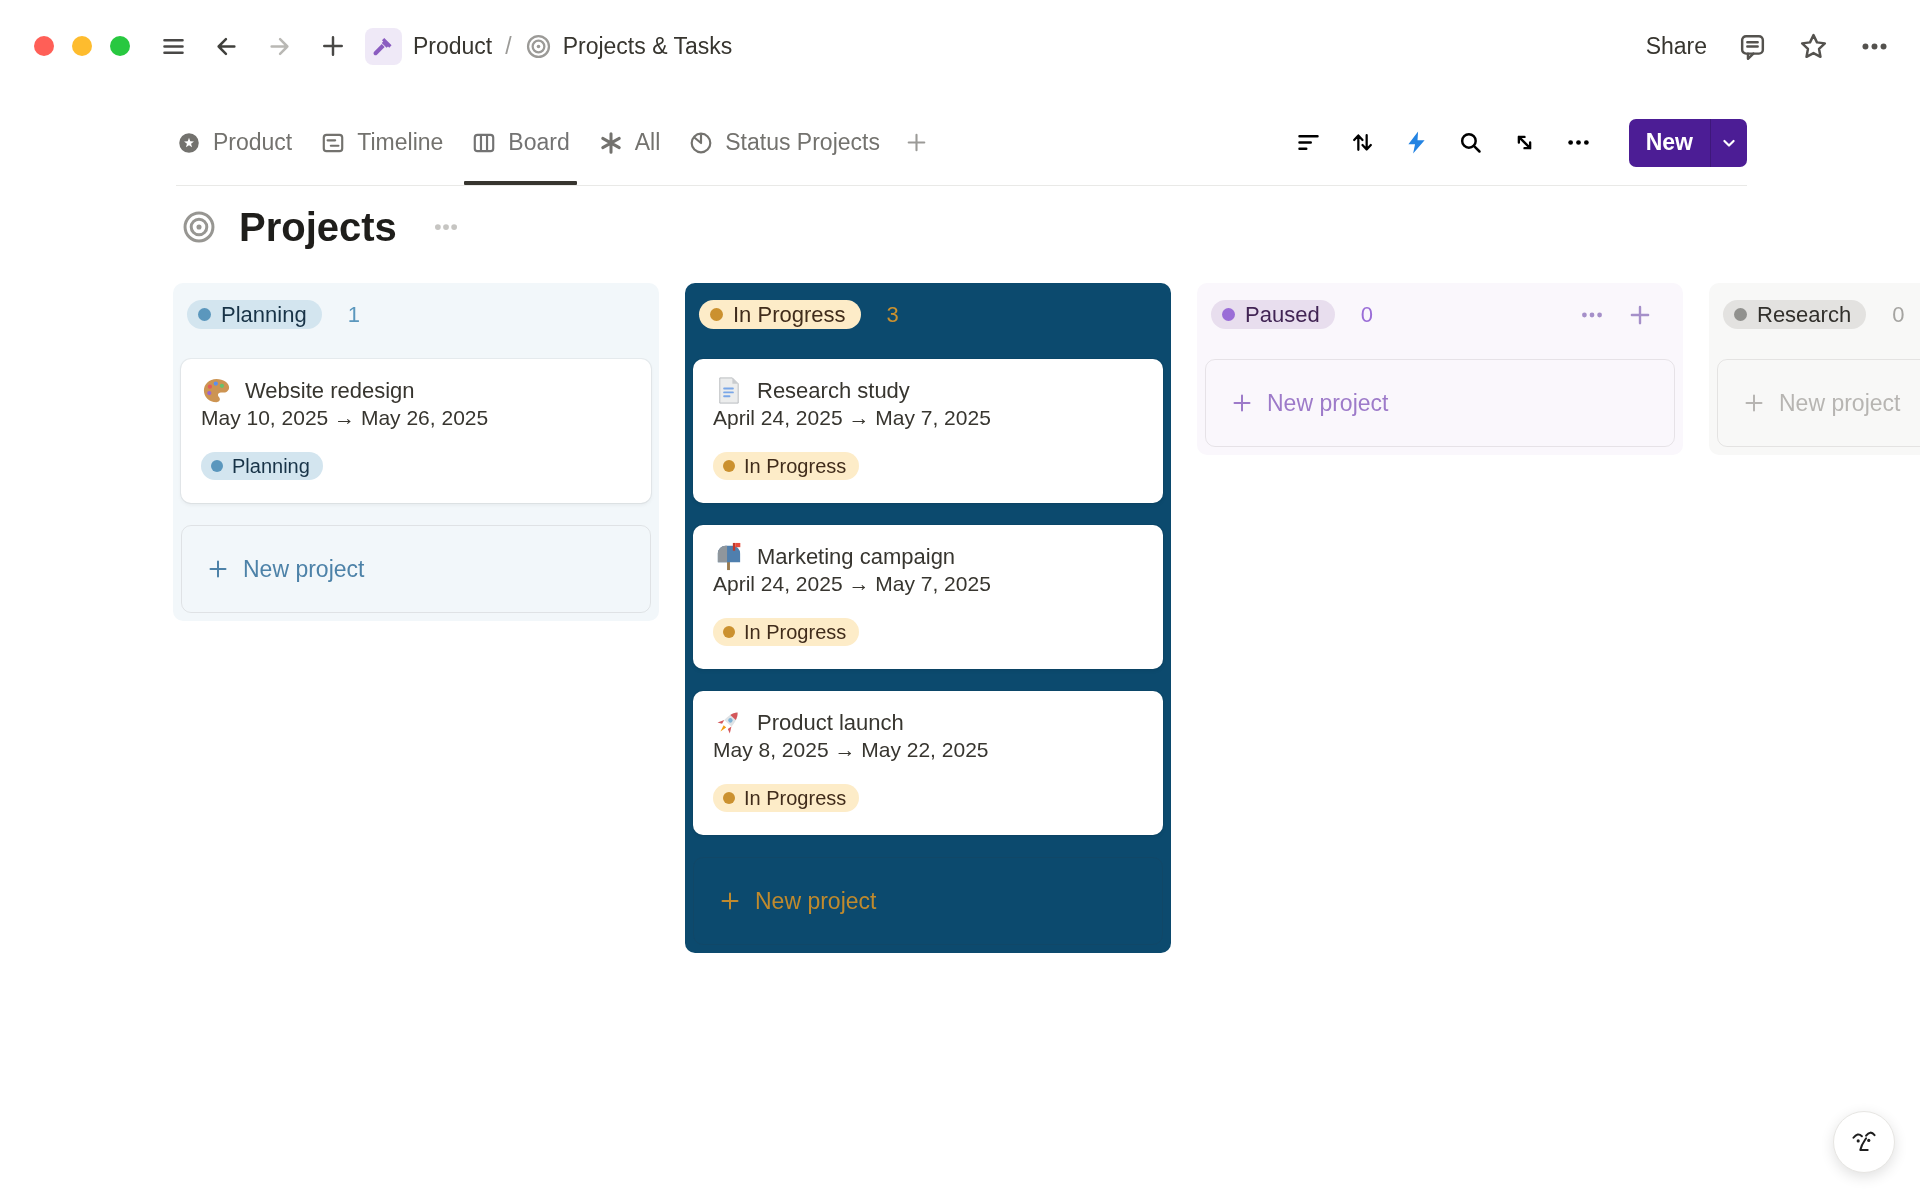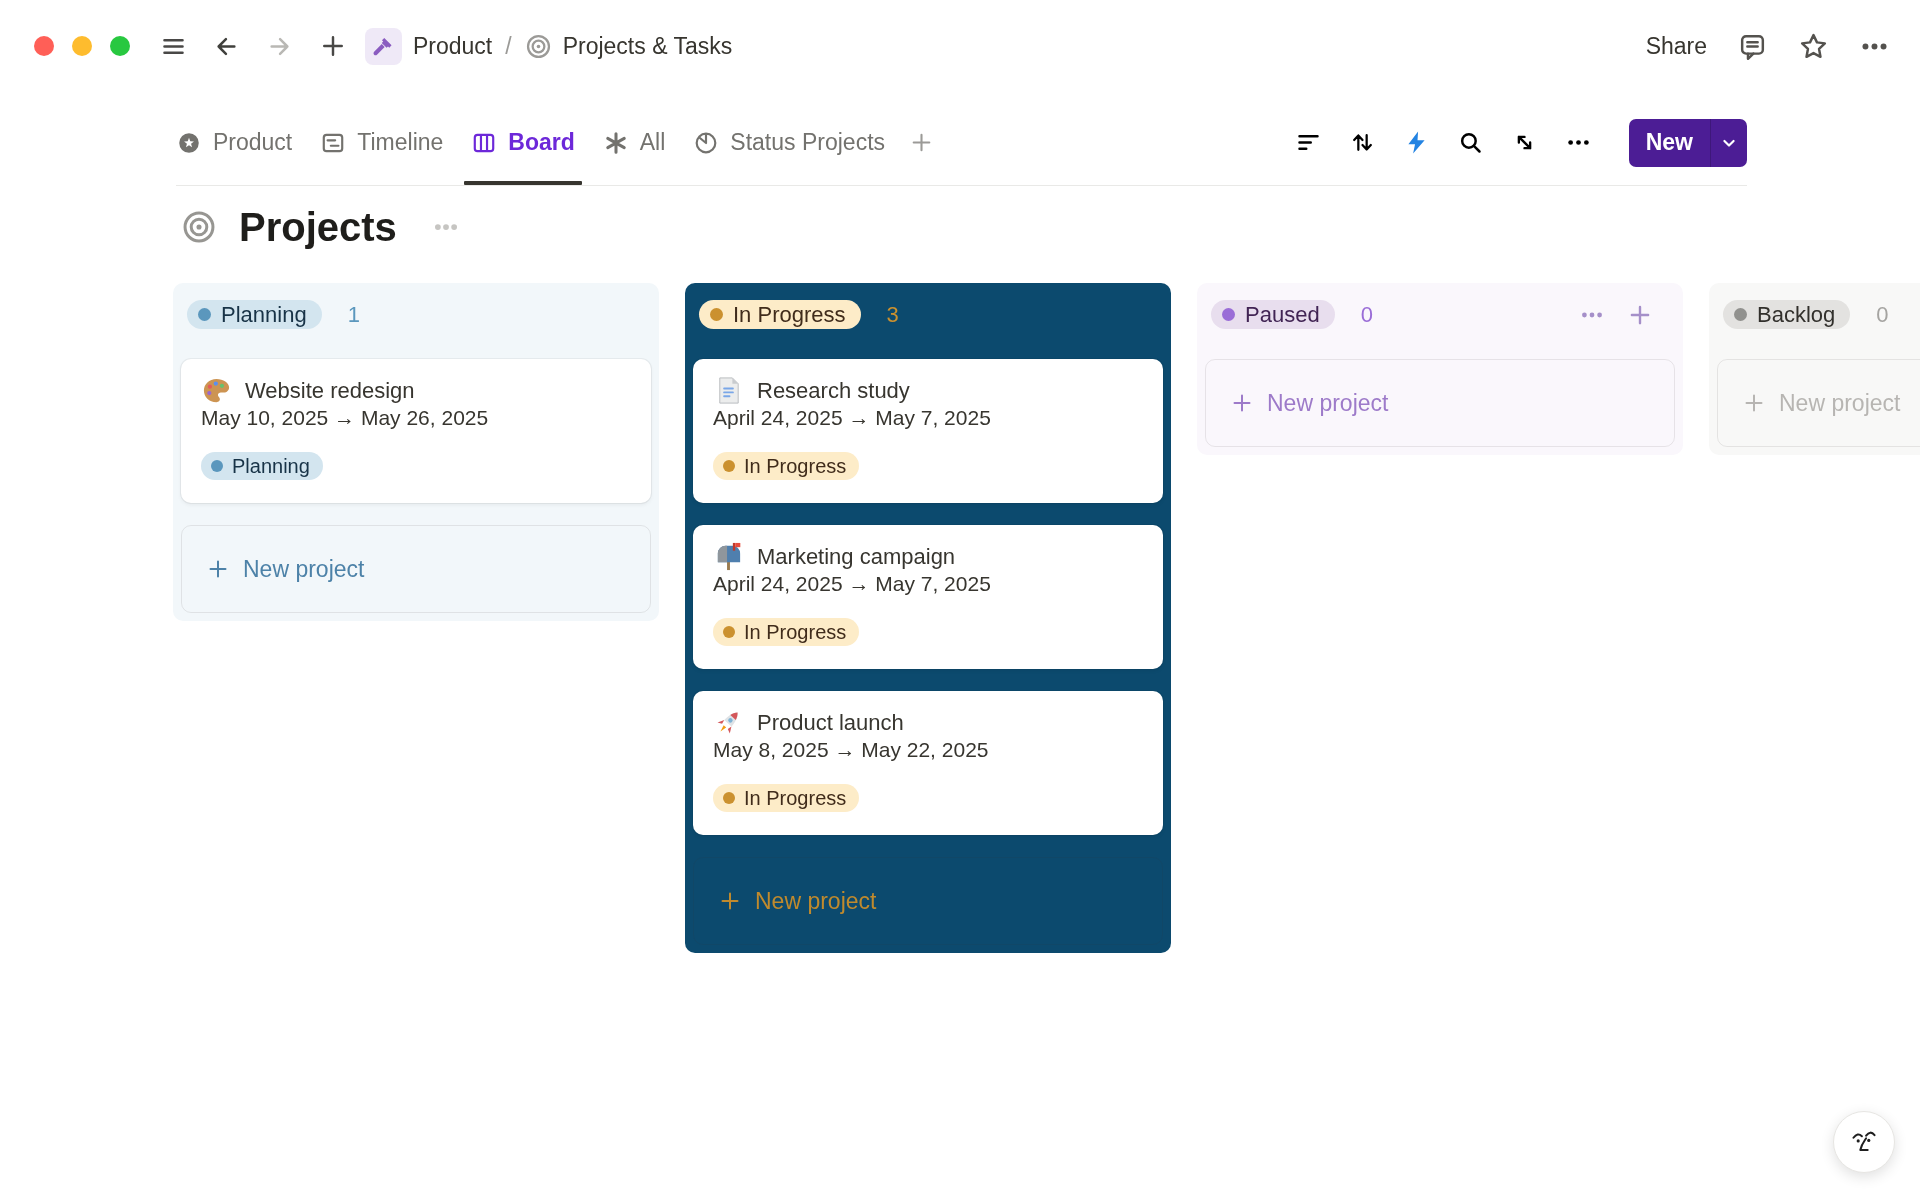--- a/index.html
+++ b/index.html
@@ -18,21 +18,21 @@
   .crumb{display:flex;align-items:center;gap:11px;font-size:23px}
   .ws-icon-box{width:37px;height:37px;border-radius:8px;background:#efe9f7;display:flex;align-items:center;justify-content:center}
   .crumb .sep{color:#9b9a97;margin:0 2px}
   .titlebar-right{margin-left:auto;display:flex;align-items:center;gap:30px;color:#54524e}
   .share{font-size:23px;color:#37352f;background:none;border:none;cursor:pointer}
 
   
   .viewbar{position:absolute;top:100px;left:176px;width:1571px;height:86px;border-bottom:1px solid #e9e9e7;display:flex;align-items:center}
   .tabs{display:flex;height:100%;align-items:stretch;gap:4px;margin-left:-12px}
   .tab{position:relative;display:flex;align-items:center;gap:11px;padding:0 12px;font-size:23px;font-weight:500;color:#73726e;background:none;border:none;cursor:pointer}
-  .tab.active{color:#6d28d9;font-weight:700}
+  .tab.active{color:#737373;font-weight:400}
   .tab.active::after{content:"";position:absolute;left:5px;right:5px;bottom:0;height:4px;background:#37352f;border-radius:1px}
   .addview{margin-left:12px;color:#9b9a97}
   .viewtools{margin-left:auto;display:flex;align-items:center;gap:27px;color:#7d7c78}
   .newbtn{margin-left:10px;display:flex;align-items:stretch;height:48px;border-radius:7px;overflow:hidden;border:none;padding:0;cursor:pointer;color:#fff}
   .newbtn .nb-label{display:flex;align-items:center;padding:0 17px;font-size:23px;font-weight:600;color:#fff}
   .newbtn .nb-chev{display:flex;align-items:center;justify-content:center;width:37px;border-left:1px solid rgba(0,0,0,0.18)}
 
   
   .pagehead{position:absolute;top:203px;left:181px;display:flex;align-items:center;gap:22px}
   .pagehead h1{font-size:40px;font-weight:700;line-height:48px;color:#1f1e1b;cursor:text}
@@ -372,21 +372,21 @@
             <path d="M12 4.5v15M4.5 12h15"></path>
           </svg>
         <span>New project</span>
       </button>
     </section>
 
     <section class="col" style="background: rgb(248, 248, 247);">
       <div class="colhead">
         <span class="stat-pill" style="background: rgb(227, 226, 224); color: rgb(50, 48, 44);">
           <span class="dot" style="background: rgb(145, 145, 142);"></span>
-          <span>Backlog</span>
+          <span>Research</span>
         </span>
         <span class="colcount" style="color: rgb(165, 164, 161);">0</span>
       </div>
       <button class="newproj" style="color: rgb(183, 181, 178);">
         <svg width="24" height="24" viewBox="0 0 24 24" fill="none" stroke="currentColor" stroke-width="2" stroke-linecap="round">
             <path d="M12 4.5v15M4.5 12h15"></path>
           </svg>
         <span>New project</span>
       </button>
     </section>

